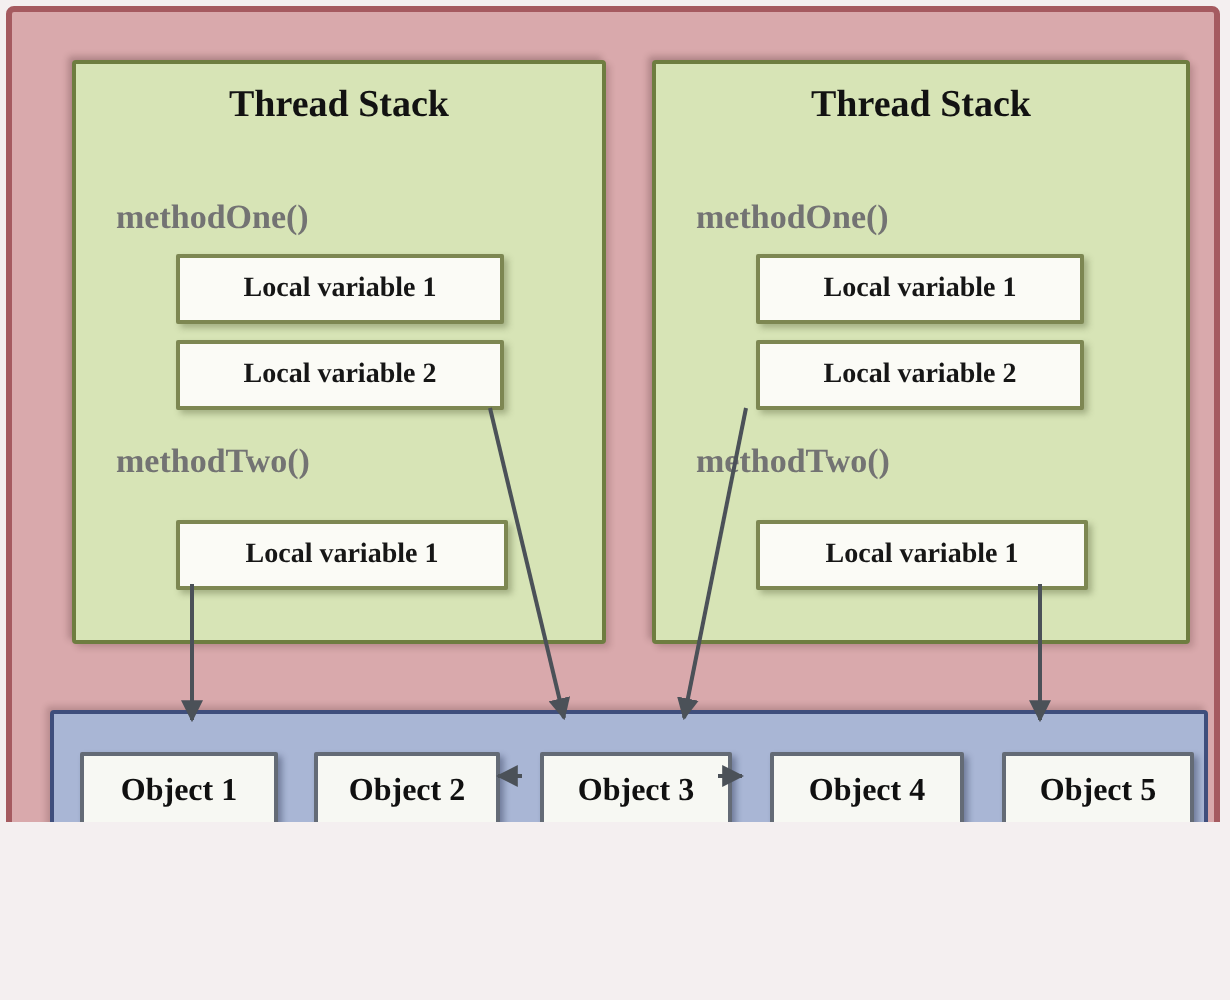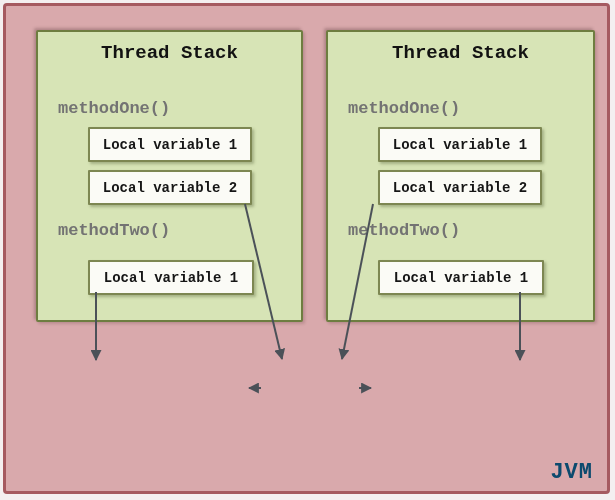--- a/index.html
+++ b/index.html
@@ -1,18 +1,18 @@
 <!DOCTYPE html>
 <html><head>
 <meta charset="utf-8">
 <style>
   html,body{margin:0;padding:0;background:#f4eff0;}
   .stage{
-    position:relative;width:615px;height:500px;overflow:hidden;
-    font-family:Liberation Mono, monospace;
+    position:relative;width:615px;height:411px;overflow:hidden;
+    font-family:Liberation Serif, serif;
     font-weight:bold;color:#161616;
   }
   .jvm{
     position:absolute;left:3px;top:3px;width:601px;height:485px;
     background:#d9a9ac;border:3px solid #a55a60;border-radius:4px;
   }
   .jvm-label{
     position:absolute;right:14px;bottom:6px;
     font-size:22px;letter-spacing:1px;color:#0c4a6e;
   }
@@ -84,20 +84,28 @@
 
     <div class="stack s2">
       <div class="ts-title">Thread Stack</div>
       <div class="method m1">methodOne()</div>
       <div class="lvbox v1">Local variable 1</div>
       <div class="lvbox v2">Local variable 2</div>
       <div class="method m2">methodTwo()</div>
       <div class="lvbox v3">Local variable 1</div>
     </div>
 
+    <div class="heap">
+      <div class="obj o1">Object 1</div>
+      <div class="obj o2">Object 2</div>
+      <div class="obj o3">Object 3</div>
+      <div class="obj o4">Object 4</div>
+      <div class="obj o5">Object 5</div>
+      <div class="heap-label">Heap</div>
+    </div>
 
     <div class="jvm-label">JVM</div>
   </div>
 
   <svg class="arrows" xmlns="http://www.w3.org/2000/svg">
     <defs>
       <marker id="ah" viewBox="0 0 10 10" refX="9" refY="5" markerWidth="5.5" markerHeight="5.5" orient="auto-start-reverse">
         <path d="M0,0 L10,5 L0,10 z" fill="#4b5158"></path>
       </marker>
     </defs>

